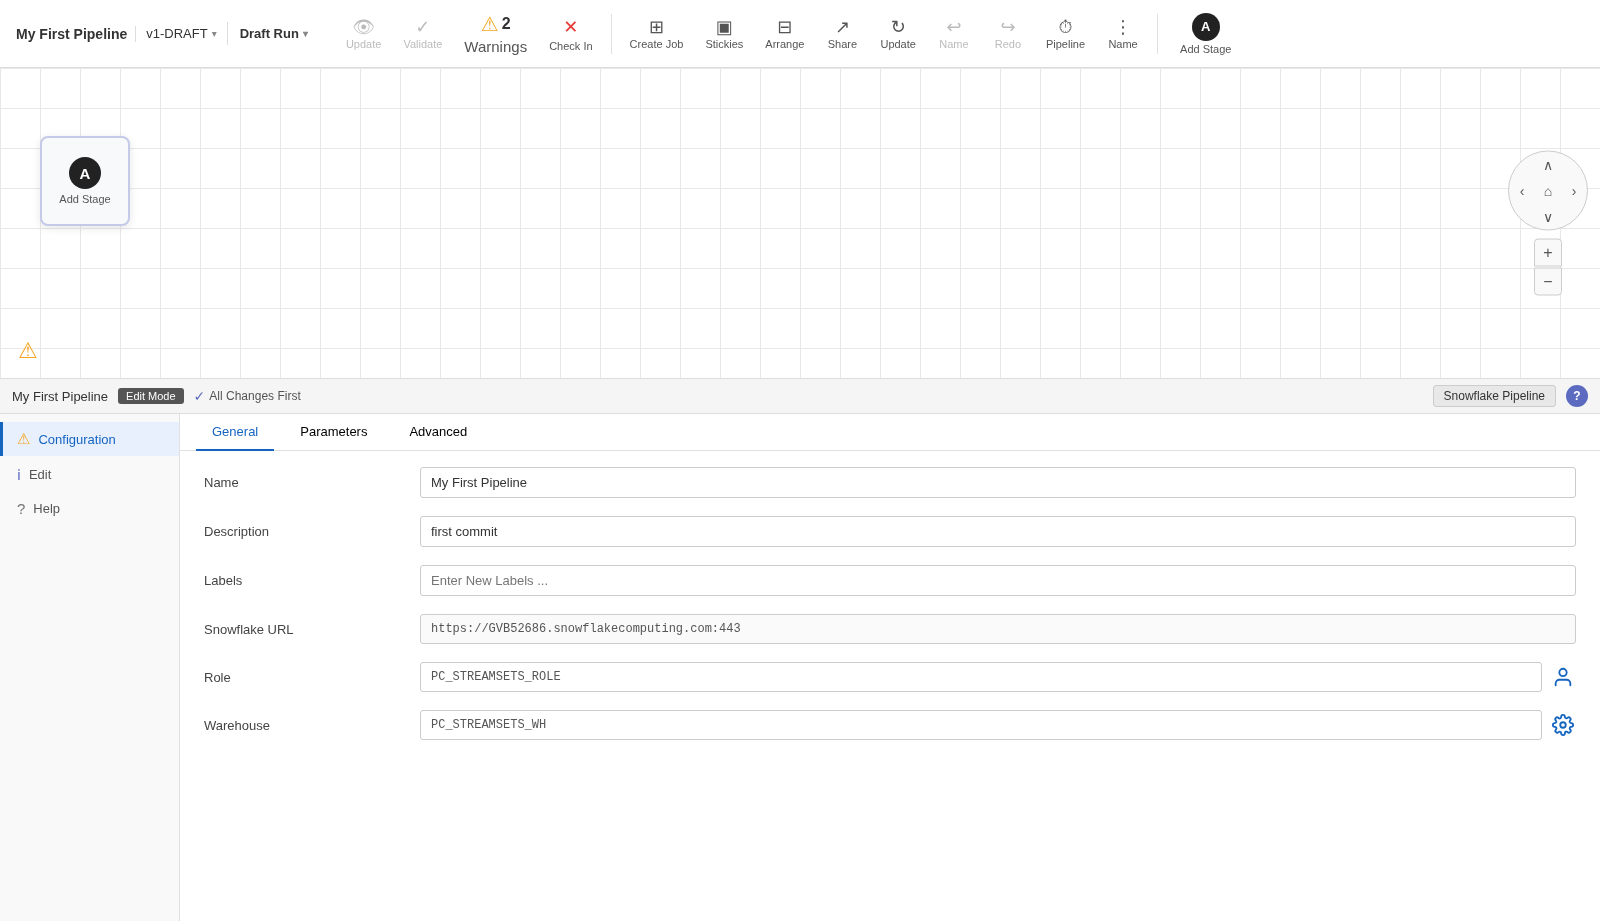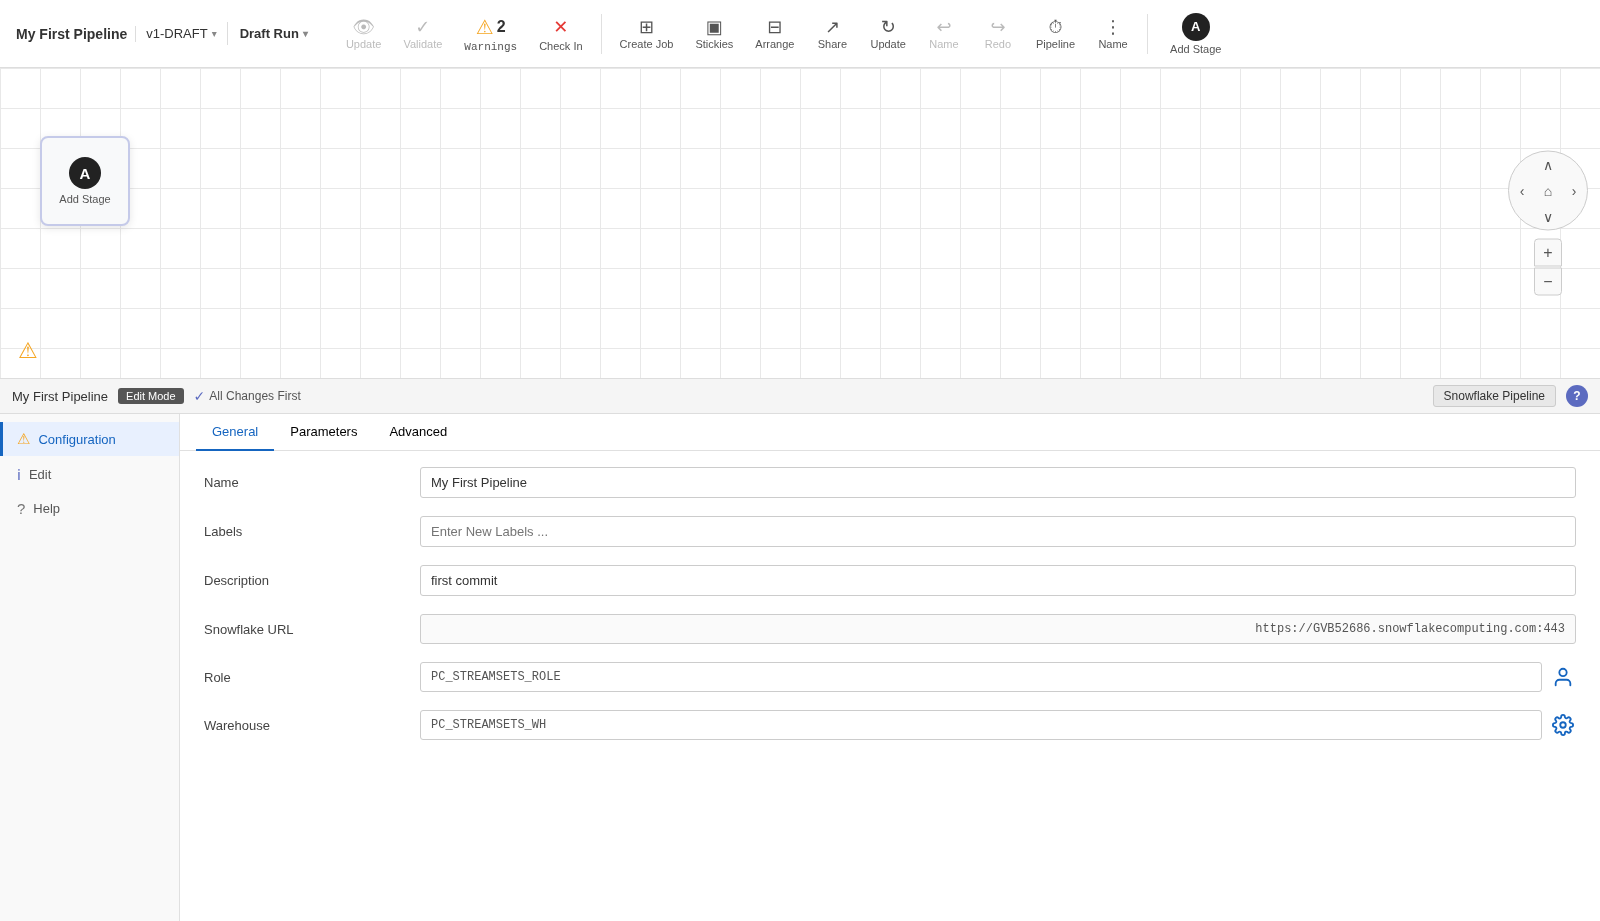--- a/index.html
+++ b/index.html
@@ -92,21 +92,21 @@
       min-width: 60px;
       height: 56px;
     }
     .warnings-top {
       display: flex;
       align-items: center;
       gap: 3px;
     }
     .warnings-icon { font-size: 20px; color: #f5a623; }
     .warnings-count { font-size: 16px; font-weight: 600; color: #333; }
-    .warnings-label { font-size: 11px; color: #555; font-family: Liberation Mono, monospace; }
+    .warnings-label { font-size: 15px; color: #555; }
 
     .checkin-btn {
       display: flex;
       flex-direction: column;
       align-items: center;
       justify-content: center;
       gap: 2px;
       padding: 6px 10px;
       border: none;
       background: transparent;
@@ -367,20 +367,21 @@
       overflow-y: auto;
       background: #fff;
     }
 
     
     .tabs-bar {
       display: flex;
       border-bottom: 1px solid #e0e0e0;
       padding: 0 16px;
       background: #fff;
+      gap: 10px;
     }
     .tab {
       padding: 10px 16px;
       font-size: 13px;
       cursor: pointer;
       color: #000000;
       border-bottom: 2px solid transparent;
       margin-bottom: -1px;
     }
     .tab.active { color: #1565c0; border-bottom-color: #1565c0; font-weight: 500; }
@@ -412,21 +413,21 @@
       width: 100%;
       padding: 7px 10px;
       border: 1px solid #ccc;
       border-radius: 3px;
       font-size: 13px;
       color: #333;
       background: #fff;
       outline: none;
     }
     .form-input.monospace { font-family: 'Courier New', monospace; font-size: 12px; color: #555; }
-    .form-input-readonly { background: #fafafa; text-align: right; }
+    .form-input-readonly { background: #fafafa; }
     .field-icon-btn {
       background: none;
       border: none;
       cursor: pointer;
       font-size: 20px;
       color: #1565c0;
       padding: 2px;
       display: flex;
       align-items: center;
     }
@@ -598,30 +599,30 @@
     <div class="form-area">
 
       <div class="form-row">
         <span class="form-label">Name</span>
         <div class="form-field-wrap">
           <input type="text" class="form-input" value="My First Pipeline" style="">
         </div>
       </div>
 
       <div class="form-row">
+        <span class="form-label">Description</span>
+        <div class="form-field-wrap">
+          <input type="text" class="form-input" value="first commit" style="">
+        </div>
+      </div>
+
+      <div class="form-row">
         <span class="form-label">Labels</span>
         <div class="form-field-wrap">
           <input type="text" class="form-input" placeholder="Enter New Labels ..." style="">
-        </div>
-      </div>
-
-      <div class="form-row">
-        <span class="form-label">Description</span>
-        <div class="form-field-wrap">
-          <input type="text" class="form-input" value="first commit" style="">
         </div>
       </div>
 
       <div class="form-row">
         <span class="form-label">Snowflake URL</span>
         <div class="form-field-wrap">
           <input type="text" class="form-input monospace form-input-readonly" value="https://GVB52686.snowflakecomputing.com:443" style="">
         </div>
       </div>
 

